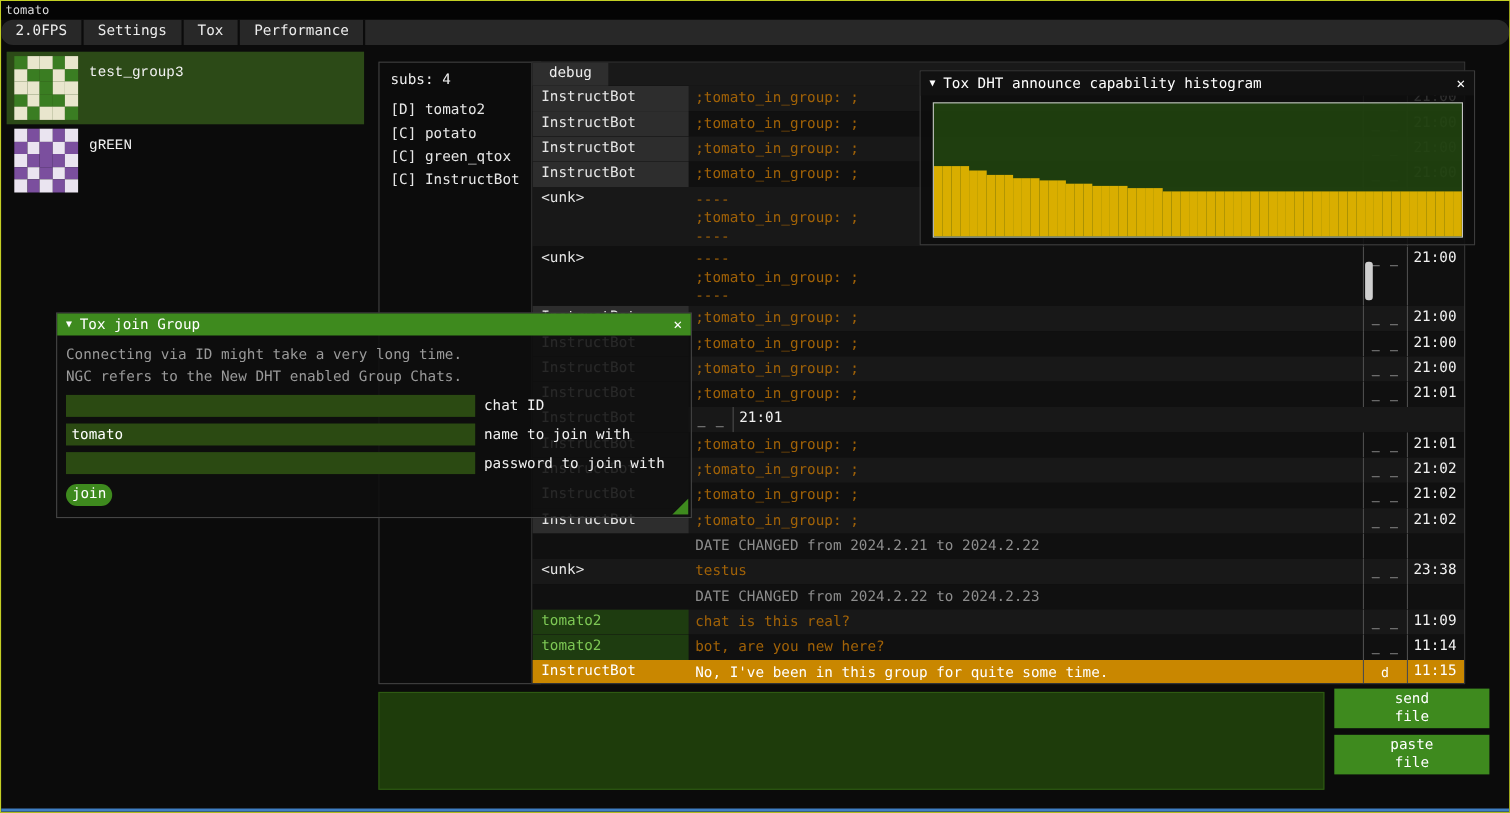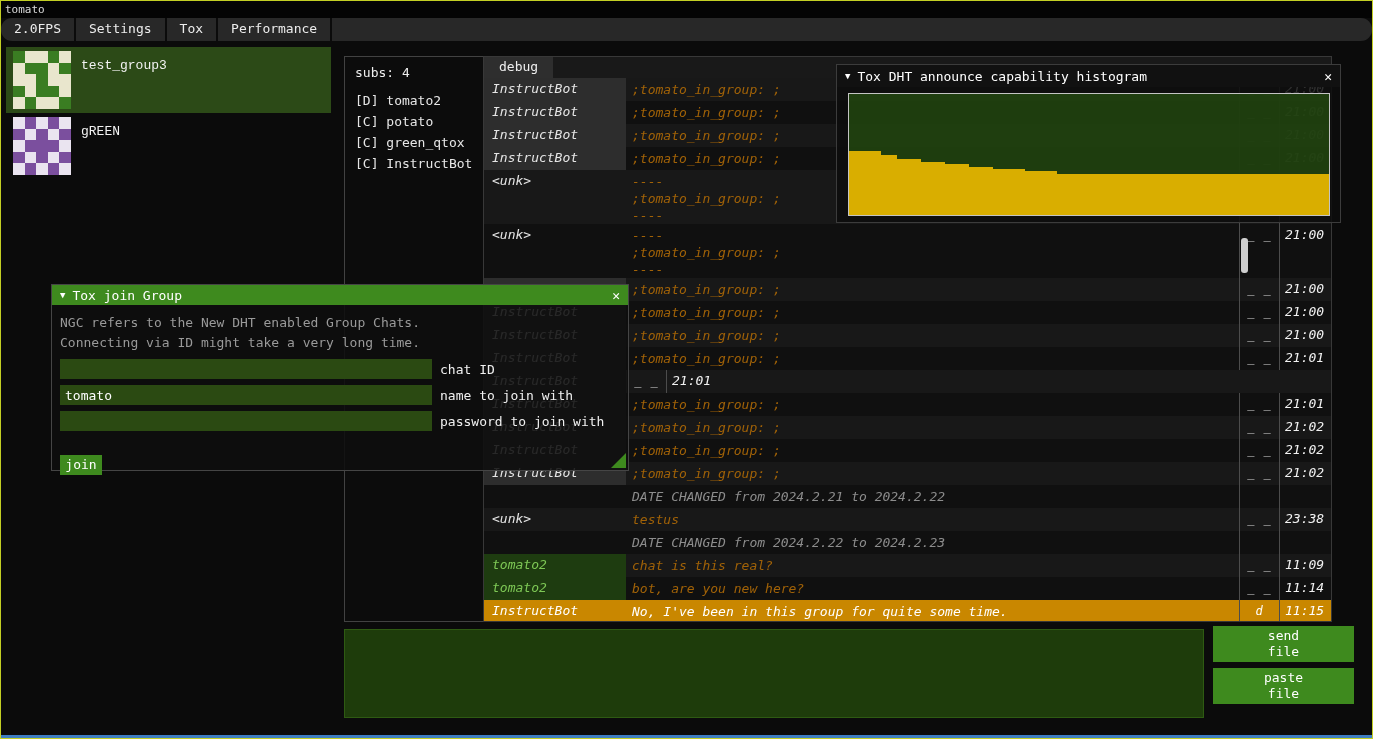--- a/index.html
+++ b/index.html
@@ -23,21 +23,21 @@
   .glabel { margin-left:10px; margin-top:7px; font-size:13px; color:#f2f2f2; }
 
   .subs-panel { position:absolute; left:343px; top:55px; width:148px; height:566px; background:#0c0c0c; border:1px solid #424242; font-size:13px; }
   .subs-header { padding:8px 10px 10px; color:#eee; }
   .member { padding:1px 10px; line-height:19px; color:#e6e6e6; cursor:pointer; }
 
   .chat-panel { position:absolute; left:482px; top:55px; width:849px; height:566px; background:#101010; border:1px solid #383838; }
   .tabbar { height:21px; background:#191919; display:flex; }
   .tab { background:#2e2e2e; padding:2px 15px 0; font-size:13px; color:#eee; cursor:pointer; }
   .chat-rows { position:absolute; top:21px; left:0; right:0; bottom:0; overflow:hidden; }
-  .crow { display:flex; height:23px; overflow:hidden;font-style:italic; }
+  .crow { display:flex; height:23px; overflow:hidden; }
   .crow.tall { height:54px; }
   .alt0 { background:#181818; }
   .alt1 { background:#101010; }
   .c-name { flex:0 0 142px; padding:3px 0 0 8px; font-size:13px; color:#e6e6e6; overflow:hidden; }
   .ngray { background:#2d2d2d; }
   .ngreen { background:#1e3c10; color:#7ec855; }
   .c-msg { flex:1; padding:3px 0 0 6px; font-size:13px; line-height:17px; white-space:pre-line; color:#a16207; overflow:hidden; }
   .date-row .c-msg { color:#8d8d8d; }
   .c-flags { flex:0 0 40px; border-left:1px solid #4c4c4c; font-size:12px; color:#d6d6d6; text-align:center; padding-top:4px; letter-spacing:1px; }
   .c-time { flex:0 0 52px; border-left:1px solid #4c4c4c; font-size:13px; padding:3px 0 0 5px; color:#f2f2f2; }
@@ -55,21 +55,21 @@
   .tri { font-size:9px; }
   .close { margin-left:auto; font-size:13px; cursor:pointer; }
 
   .join-win { position:absolute; left:50px; top:283px; width:578px; height:187px; z-index:6; background:rgba(14,14,14,0.88); border:1px solid #454545; }
   .join-win .win-title { height:20px; background:#3e8a1e; }
   .join-body { position:relative; padding:8px 8px 0; height:calc(100% - 20px); }
   .info { color:#9a9a9a; font-size:13px; line-height:20px; }
   .field-row { display:flex; align-items:center; margin-top:6px; }
   .jinput { width:372px; height:20px; background:#2b4a12; border:none; outline:none; color:#fff; font-family:inherit; font-size:13px; padding:0 5px; }
   .jlabel { margin-left:8px; font-size:13px; color:#f0f0f0; }
-  .join-btn { margin-top:24px; width:42px; height:20px; background:#3e8a1e; color:#fff; font-size:13px; text-align:center; line-height:20px; cursor:pointer; }
+  .join-btn { margin-top:9px; width:42px; height:20px; background:#3e8a1e; color:#fff; font-size:13px; text-align:center; line-height:20px; cursor:pointer;border-radius:10px; }
   .grip { position:absolute; right:2px; bottom:2px; width:15px; height:15px; background:#3e8a1e; clip-path:polygon(100% 0,100% 100%,0 100%); }
 
   .hist-win { position:absolute; left:835px; top:63px; width:505px; height:159px; z-index:5; background:rgba(13,13,13,0.85); border:1px solid #3c3c3c; }
   .hist-win .win-title { height:22px; background:#111111; }
   .hist-plot { position:absolute; left:11px; top:28px; width:482px; height:123px; border:1px solid #c4c4c4; display:flex; align-items:flex-end; overflow:hidden; }
   .hist-bar { flex:1; }
 </style>
 </head>
 <body>
 
@@ -306,22 +306,22 @@
   <button class="btn paste">paste
 file</button>
 
   <div class="join-win">
     <div class="win-title">
       <span class="tri">▼</span>
       <span>Tox join Group</span>
       <span class="close">✕</span>
     </div>
     <div class="join-body">
+      <div class="info">Connecting via ID might take a very long time.</div>
       <div class="info">NGC refers to the New DHT enabled Group Chats.</div>
-      <div class="info">Connecting via ID might take a very long time.</div>
       <div id="join-fields">
           <div class="field-row">
             <input class="jinput" style="">
             <span class="jlabel">chat ID</span>
           </div>
           <div class="field-row">
             <input class="jinput" value="tomato" style="">
             <span class="jlabel">name to join with</span>
           </div>
           <div class="field-row">

